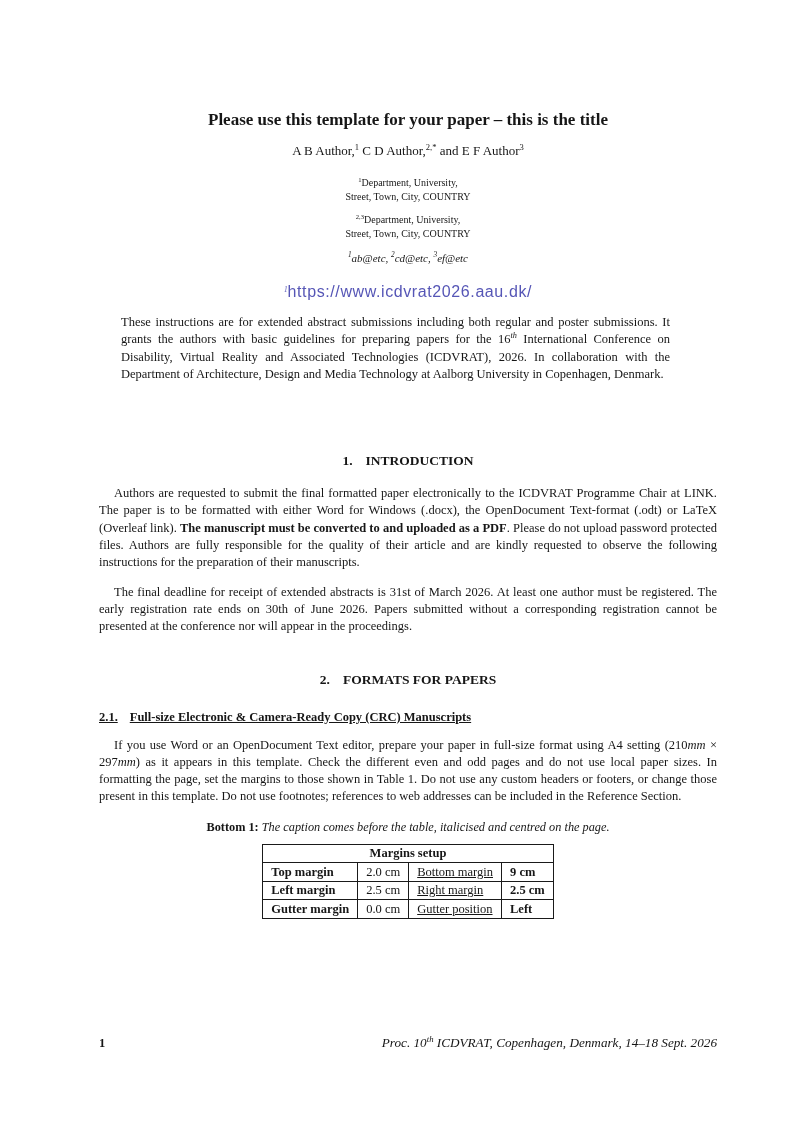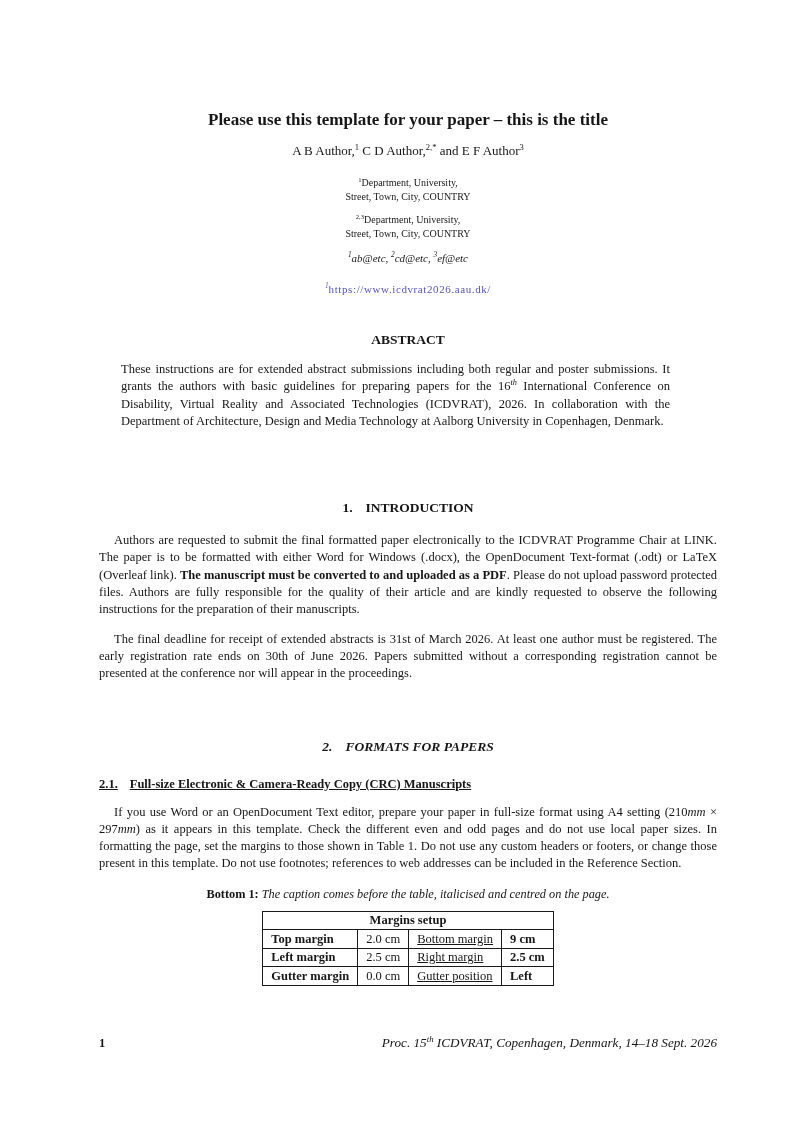--- a/index.html
+++ b/index.html
@@ -57,22 +57,22 @@
     text-align: center;
     font-size: 11px;
   }
   .url-sup {
     font-style: italic;
     font-size: 0.66em;
     vertical-align: super;
     line-height: 0;
   }
   .url-mono {
-    font-family: Liberation Serif, serif;
-    font-size: 11px;
+    font-family: Liberation Sans, sans-serif;
+    font-size: 16px;
     letter-spacing: 0.6px;
     text-decoration: none;
   }
   .abstract-heading {
     margin-top: 37px;
     text-align: center;
     font-size: 13.5px;
     font-weight: bold;
   }
   .abstract-body {
@@ -80,21 +80,21 @@
     text-align: justify;
     font-size: 12.5px;
     line-height: 17.3px;
   }
   .section-heading {
     text-align: center;
     font-size: 13.5px;
     font-weight: bold;
   }
   .sec-1 { margin-top: 70px; }
-  .sec-2 { margin-top: 56px; font-style: italic; }
+  .sec-2 { margin-top: 36px; }
   .section-heading .sec-num { margin-right: 13px; }
   .para {
     text-align: justify;
     text-indent: 15px;
     font-size: 12.5px;
     line-height: 17.3px;
   }
   .p-first { margin-top: 16px; }
   .p-next { margin-top: 12px; }
   .subsection-heading {
@@ -168,21 +168,20 @@
 
     <div class="affil affil-2">
       <div><span class="sup">2,3</span><span>Department, University,</span></div>
       <div>Street, Town, City, COUNTRY</div>
     </div>
 
     <div class="emails"><span class="sup">1</span><span>ab@etc, </span><span class="sup">2</span><span>cd@etc, </span><span class="sup">3</span><span>ef@etc</span></div>
 
     <div class="url-line" style="color:#5656b6;"><span class="url-sup">1</span><span class="url-mono">https://www.icdvrat2026.aau.dk/</span></div>
 
-    <div class="abstract-heading">ABSTRACT</div>
 
     <div class="abstract-body"><span>These instructions are for extended abstract submissions including both regular and poster submissions. It grants the authors with basic guidelines for preparing papers for the 16</span><span class="sup sup-i">th</span><span> International Conference on Disability, Virtual Reality and Associated Technologies (ICDVRAT), 2026. In collaboration with the Department of Architecture, Design and Media Technology at Aalborg University in Copenhagen, Denmark.</span></div>
 
     <div class="section-heading sec-1">
       <span class="sec-num">1.</span><span>INTRODUCTION</span>
     </div>
 
     <div class="para p-first"><span>Authors are requested to submit the final formatted paper electronically to the ICDVRAT Programme Chair at LINK. The paper is to be formatted with either Word for Windows (.docx), the OpenDocument Text-format (.odt) or LaTeX (Overleaf link). </span><b>The manuscript must be converted to and uploaded as a PDF</b><span>. Please do not upload password protected files. Authors are fully responsible for the quality of their article and are kindly requested to observe the following instructions for the preparation of their manuscripts.</span></div>
 
     <div class="para p-next">The final deadline for receipt of extended abstracts is 31st of March 2026. At least one author must be registered. The early registration rate ends on 30th of June 2026. Papers submitted without a corresponding registration cannot be presented at the conference nor will appear in the proceedings.</div>
@@ -225,15 +224,15 @@
           <td class="c3">Gutter position</td>
           <td class="b c4">Left</td>
         </tr>
       </tbody>
     </table>
 
   </div>
 
   <div class="footer">
     <span class="page-num">1</span>
-    <span class="proc"><span>Proc. 15</span><span class="sup">th</span><span>  ICDVRAT, Copenhagen, Denmark, 14–18 Sept. 2026</span></span>
+    <span class="proc"><span>Proc. 10</span><span class="sup">th</span><span>  ICDVRAT, Copenhagen, Denmark, 14–18 Sept. 2026</span></span>
   </div>
 </div>
 
 </body></html>

